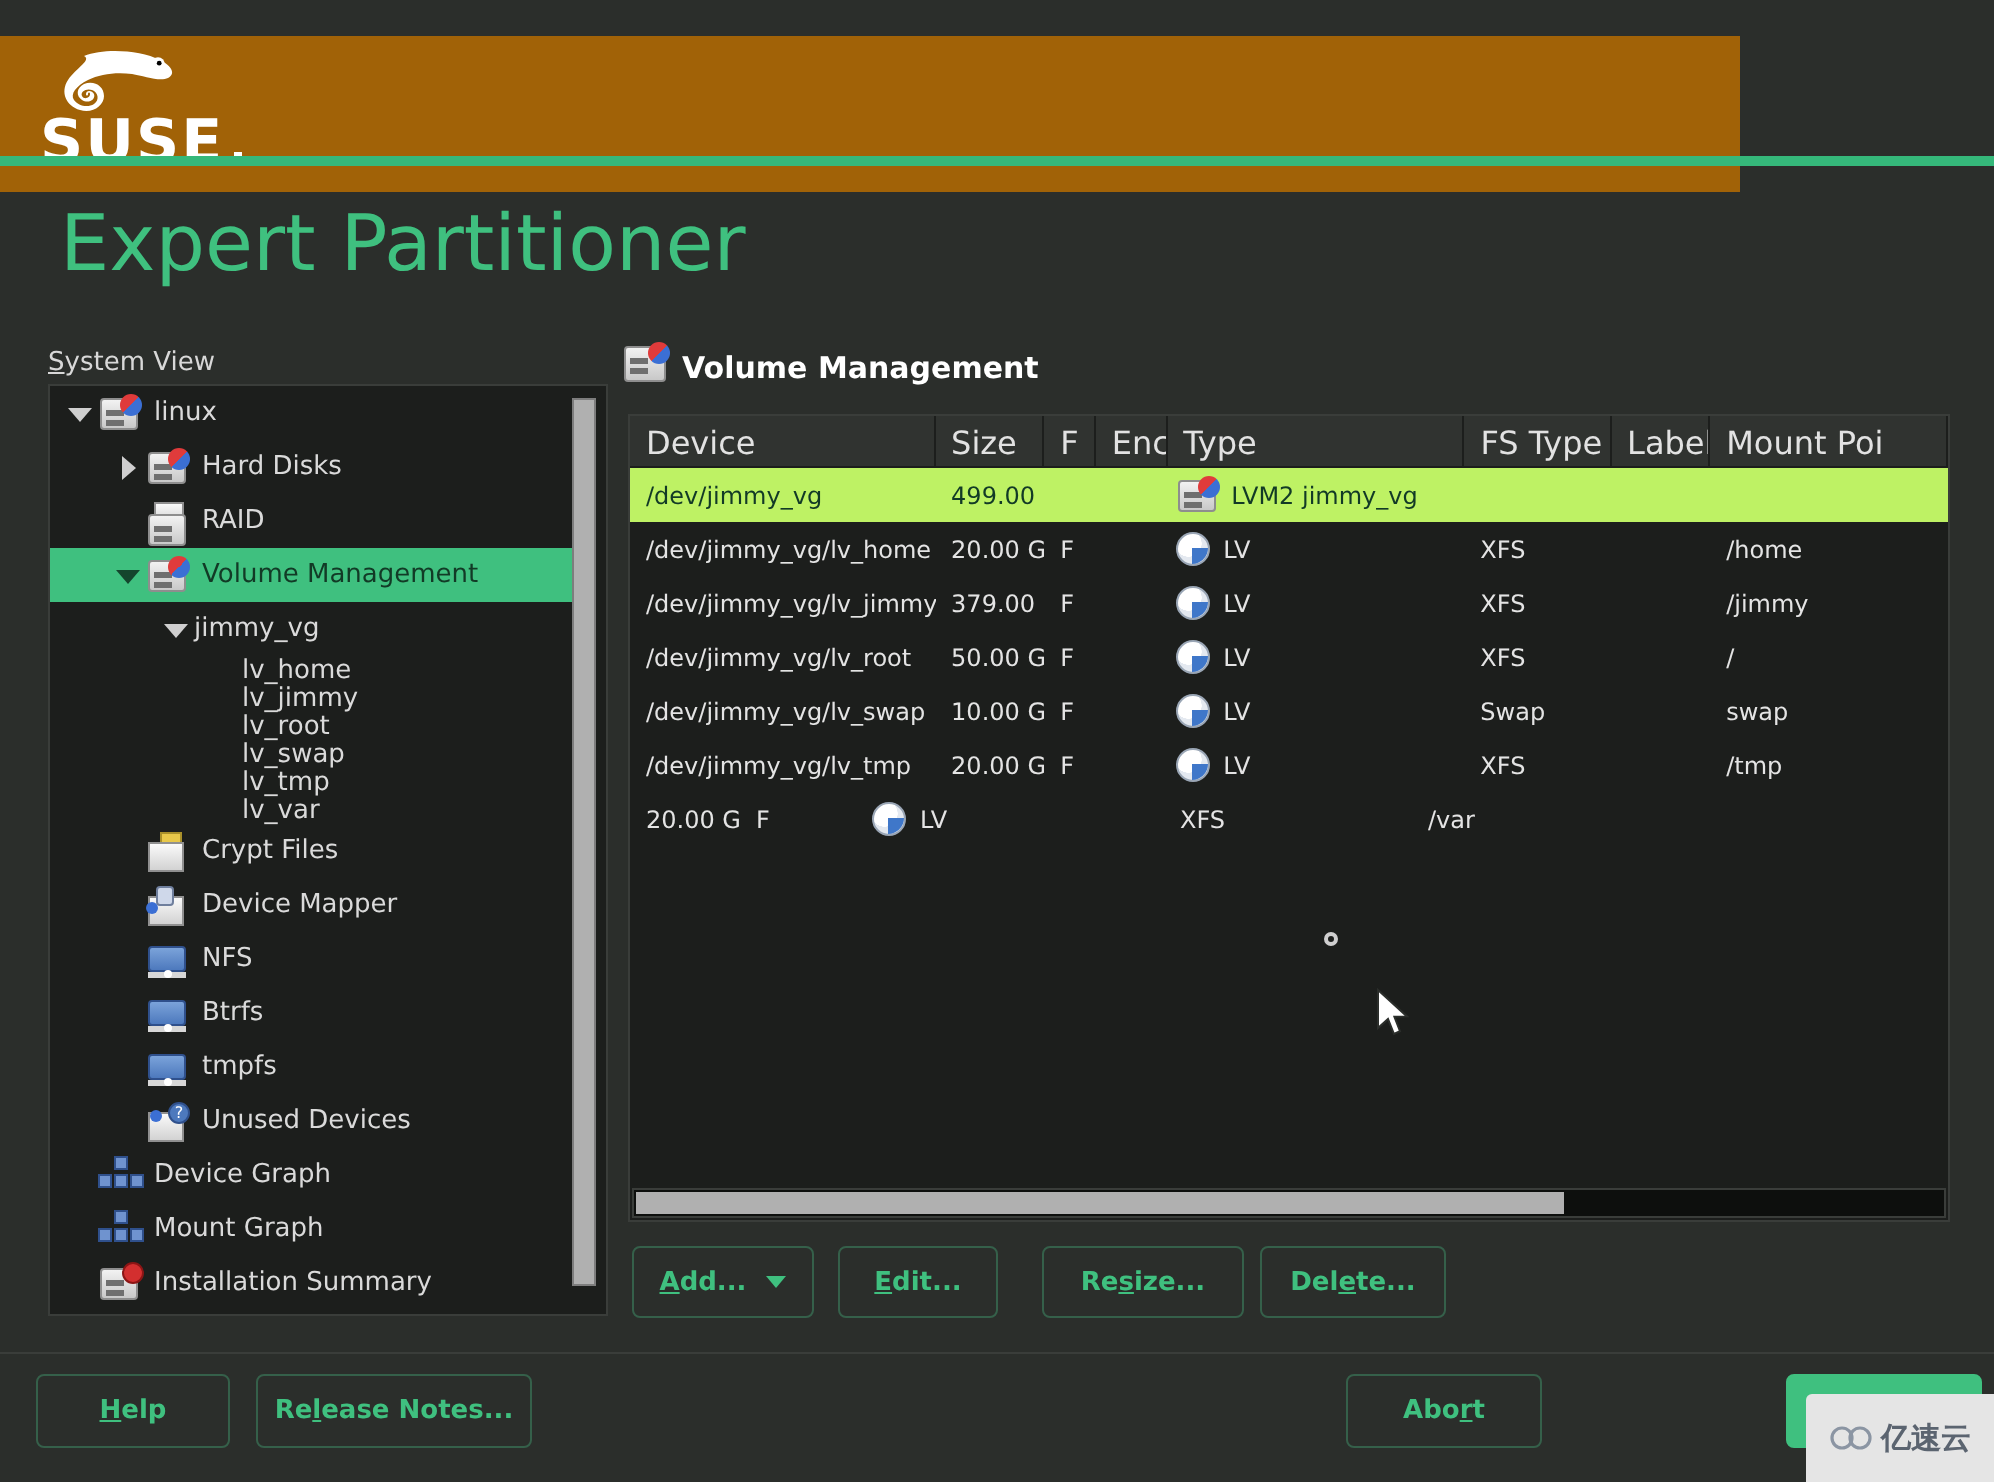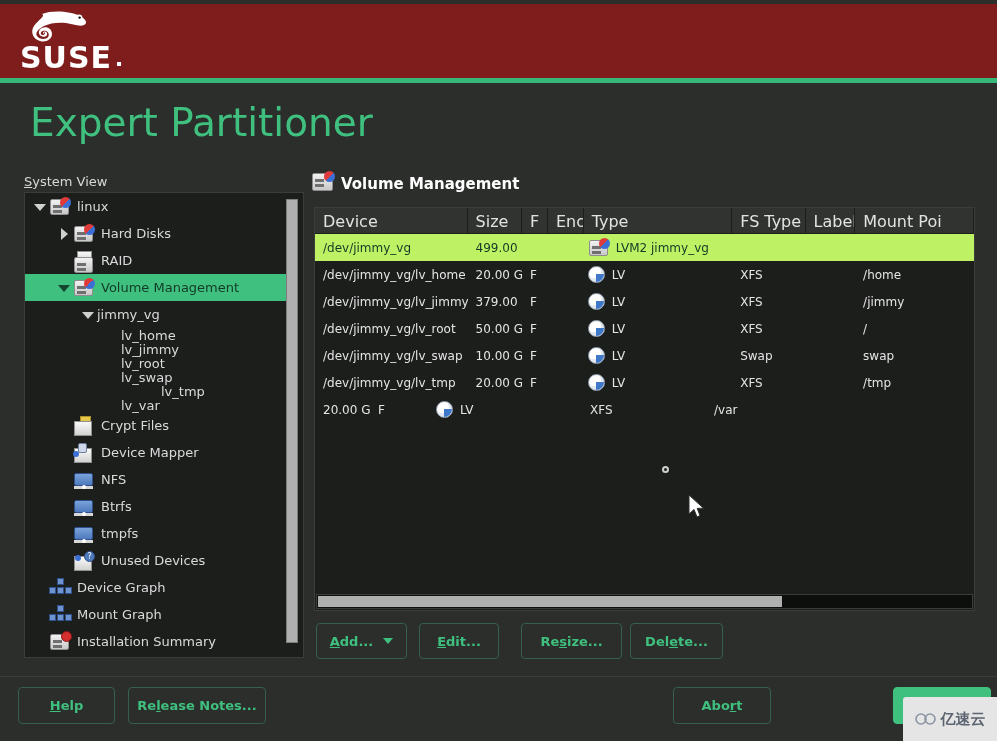--- a/index.html
+++ b/index.html
@@ -12,23 +12,23 @@
   }
   #app {
     position: relative;
     width: 997px; height: 741px;
     background: #2b2e2b;
     overflow: hidden;
   }
 
   
   .header {
-    position: absolute; left: 0; top: 4px;
-    width: 997px; height: 78px;
-    background: #7f1d1d;
+    position: absolute; left: 0; top: 18px;
+    width: 870px; height: 78px;
+    background: #a16207;
   }
   .logo-wrap {
     position: absolute; left: 14px; top: 6px;
     width: 120px; height: 66px;
   }
   .logo-chameleon { position: absolute; left: 8px; top: 0px; }
   .logo-text {
     position: absolute; left: 6px; top: 30px;
     font-family: "DejaVu Sans", "Liberation Sans", sans-serif;
     font-size: 30px; font-weight: bold;
@@ -389,21 +389,21 @@
           <span class="tree-text">lv_jimmy</span>
         </div>
         <div class="tree-row compact" style="padding-left: 80px;">
           <span class="twisty"></span>
           <span class="tree-text">lv_root</span>
         </div>
         <div class="tree-row compact" style="padding-left: 80px; align-items: flex-end;">
           <span class="twisty"></span>
           <span class="tree-text">lv_swap</span>
         </div>
-        <div class="tree-row compact" style="padding-left: 120px; text-align: right;">
+        <div class="tree-row compact" style="padding-left: 80px; text-align: right;">
           <span class="twisty"></span>
           <span class="tree-text">lv_tmp</span>
         </div>
         <div class="tree-row compact" style="padding-left: 80px;">
           <span class="twisty"></span>
           <span class="tree-text">lv_var</span>
         </div>
         <div class="tree-row" style="padding-left: 32px;">
           <span class="twisty"></span>
           <span class="tree-icon">

